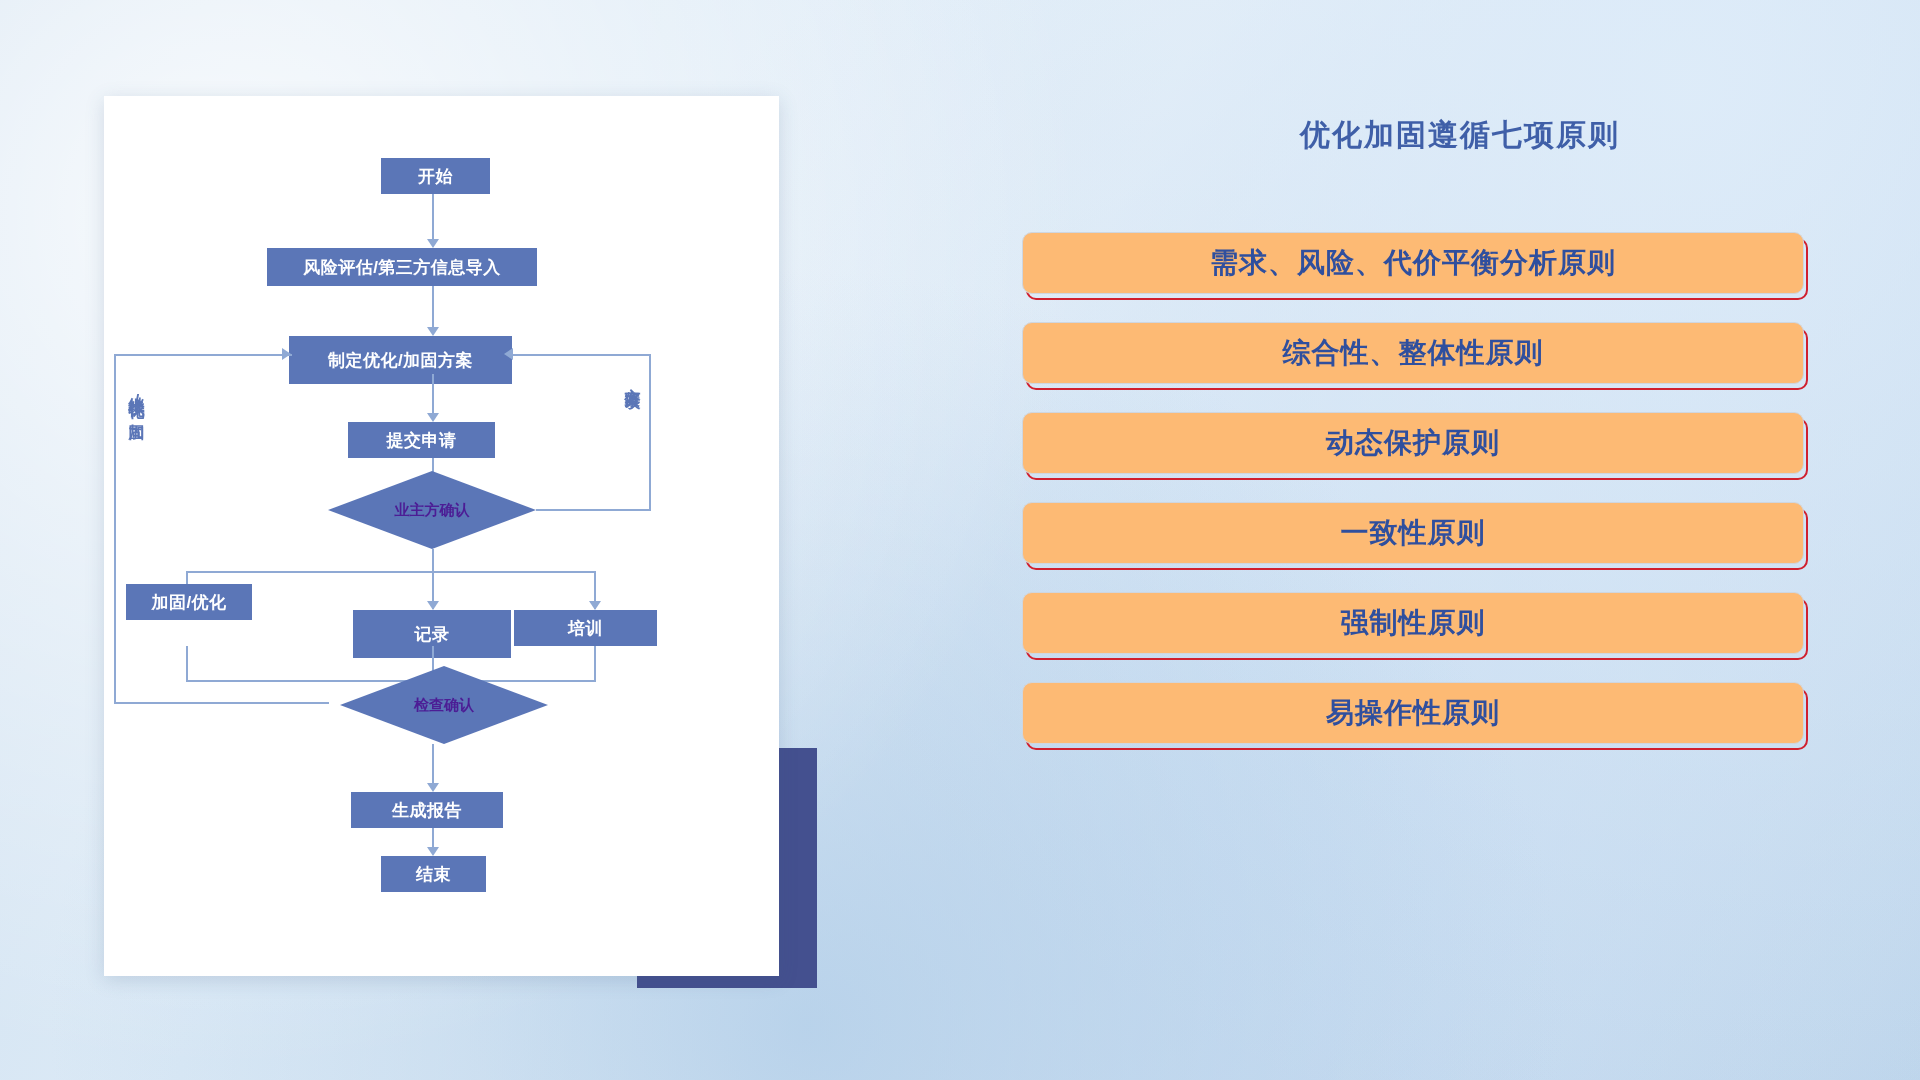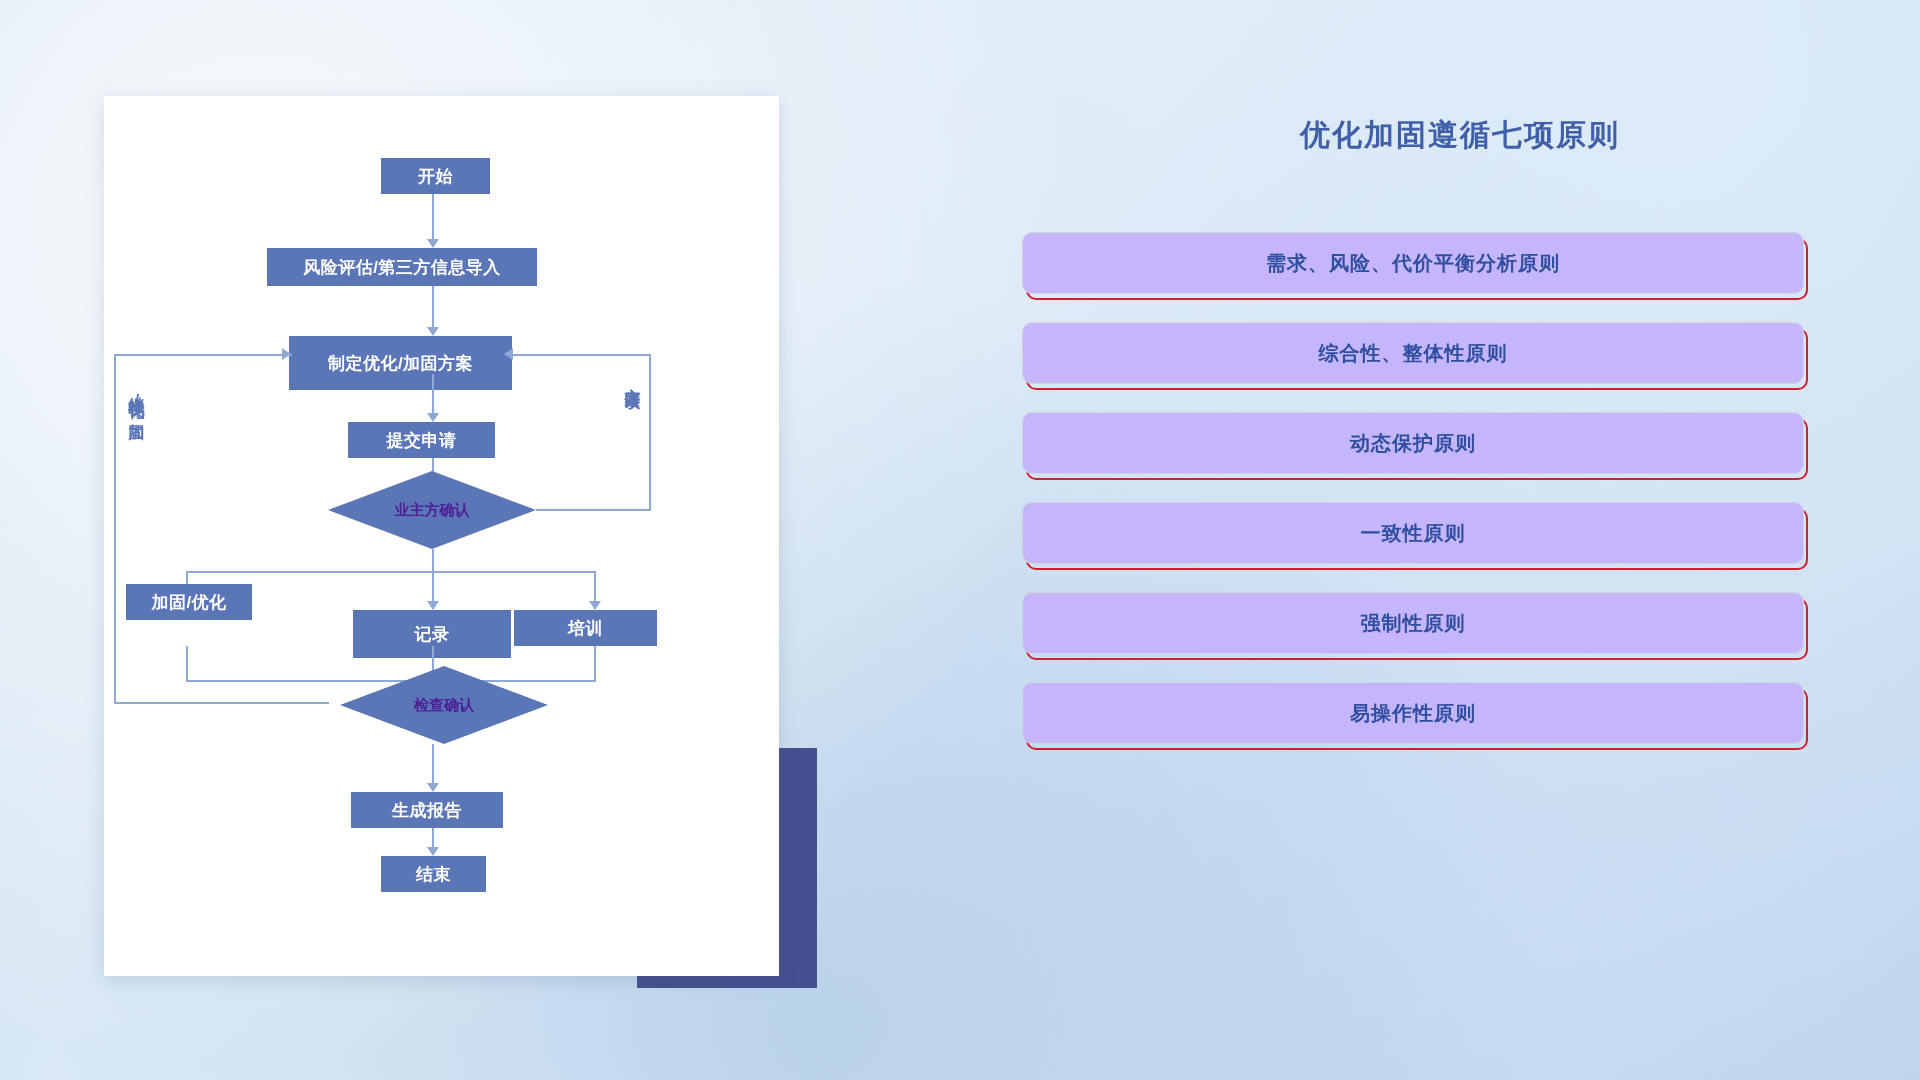--- a/index.html
+++ b/index.html
@@ -154,29 +154,29 @@
     border: 2px solid #d0202f;
     border-radius: 10px;
     box-sizing: border-box;
   }
   .pill .face {
     position: absolute;
     left: 0;
     top: 0;
     width: 782px;
     height: 62px;
-    background: #c4b5fd;
+    background: #fdba74;
     border: 1px solid #cfd6df;
     border-radius: 10px;
     box-sizing: border-box;
     display: flex;
     align-items: center;
     justify-content: center;
     color: #2f4f9e;
-    font-size: 20px;
+    font-size: 28px;
     font-weight: 700;
     letter-spacing: 1px;
   }
 </style>
 </head>
 <body>
 
 <div class="stage">
 
   <div class="card-shadow"></div>
@@ -187,21 +187,21 @@
       <div class="node" style="left:277px; top:62px; width:109px; height:36px;">开始</div>
 
       <div class="vline" style="left:328px; top:98px; height:48px;"></div>
       <div class="arrow-down" style="left:323px; top:143px;"></div>
 
       <div class="node" style="left:163px; top:152px; width:270px; height:38px;">风险评估/第三方信息导入</div>
 
       <div class="vline" style="left:328px; top:190px; height:44px;"></div>
       <div class="arrow-down" style="left:323px; top:231px;"></div>
 
-      <div class="node" style="left:185px; top:240px; width:223px; height:54px;">制定优化/加固方案</div>
+      <div class="node" style="left:185px; top:240px; width:223px; height:48px;">制定优化/加固方案</div>
 
       <div class="vline" style="left:328px; top:278px; height:42px;"></div>
       <div class="arrow-down" style="left:323px; top:317px;"></div>
 
       <div class="node" style="left:244px; top:326px; width:147px; height:36px;">提交申请</div>
 
       <div class="vline" style="left:328px; top:362px; height:64px;"></div>
       <div class="arrow-down" style="left:323px; top:423px;"></div>
 
       <div class="diamond-wrap" style="left:228px; top:323px; width:0; height:0;"></div>

